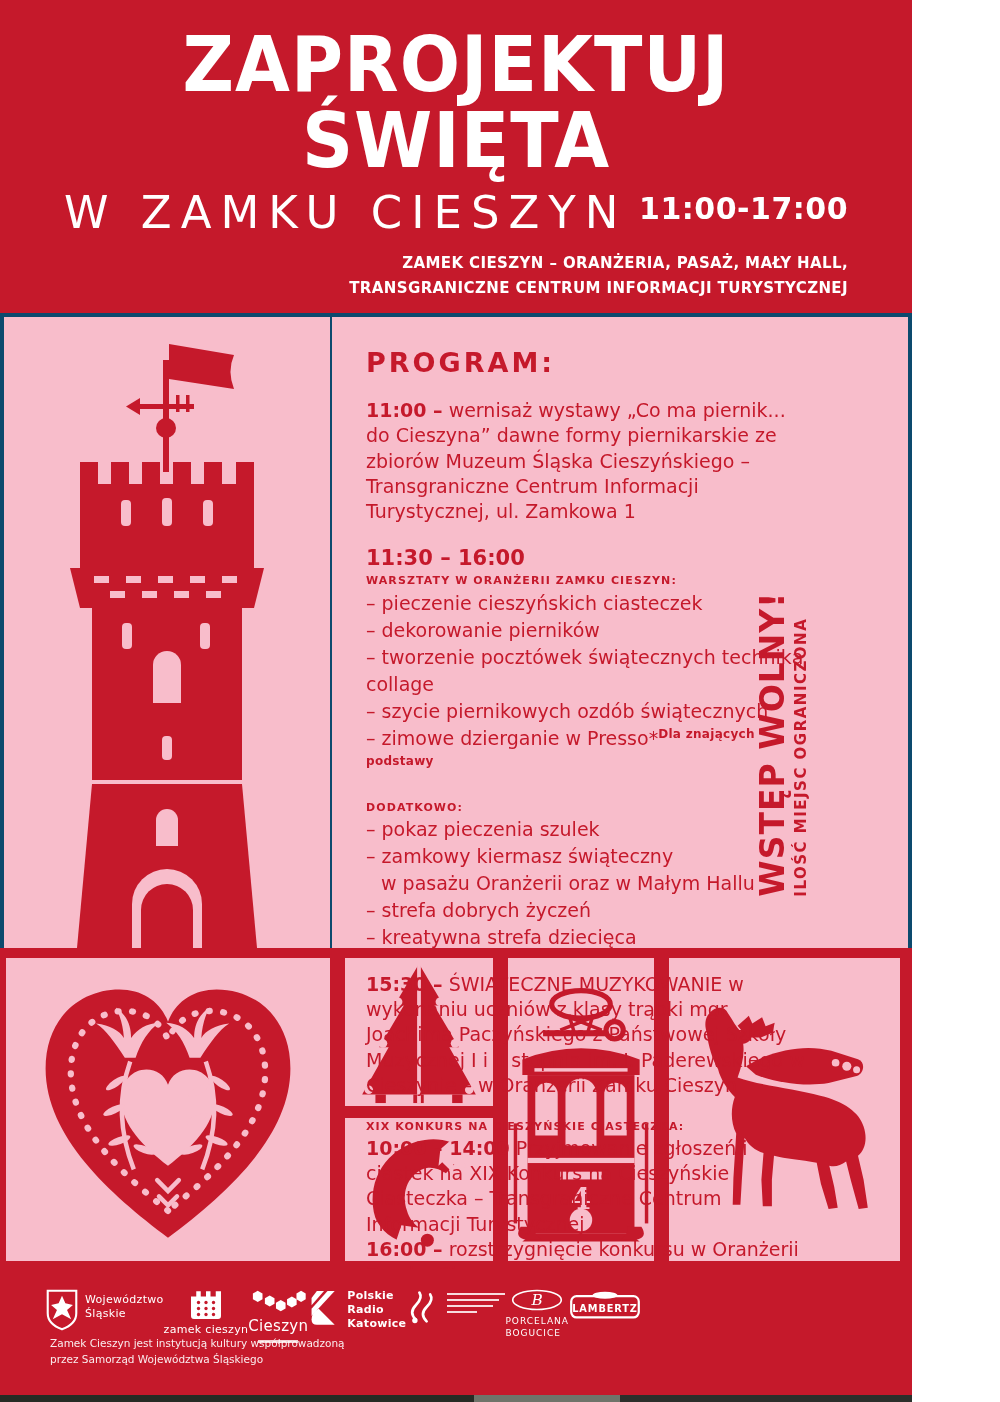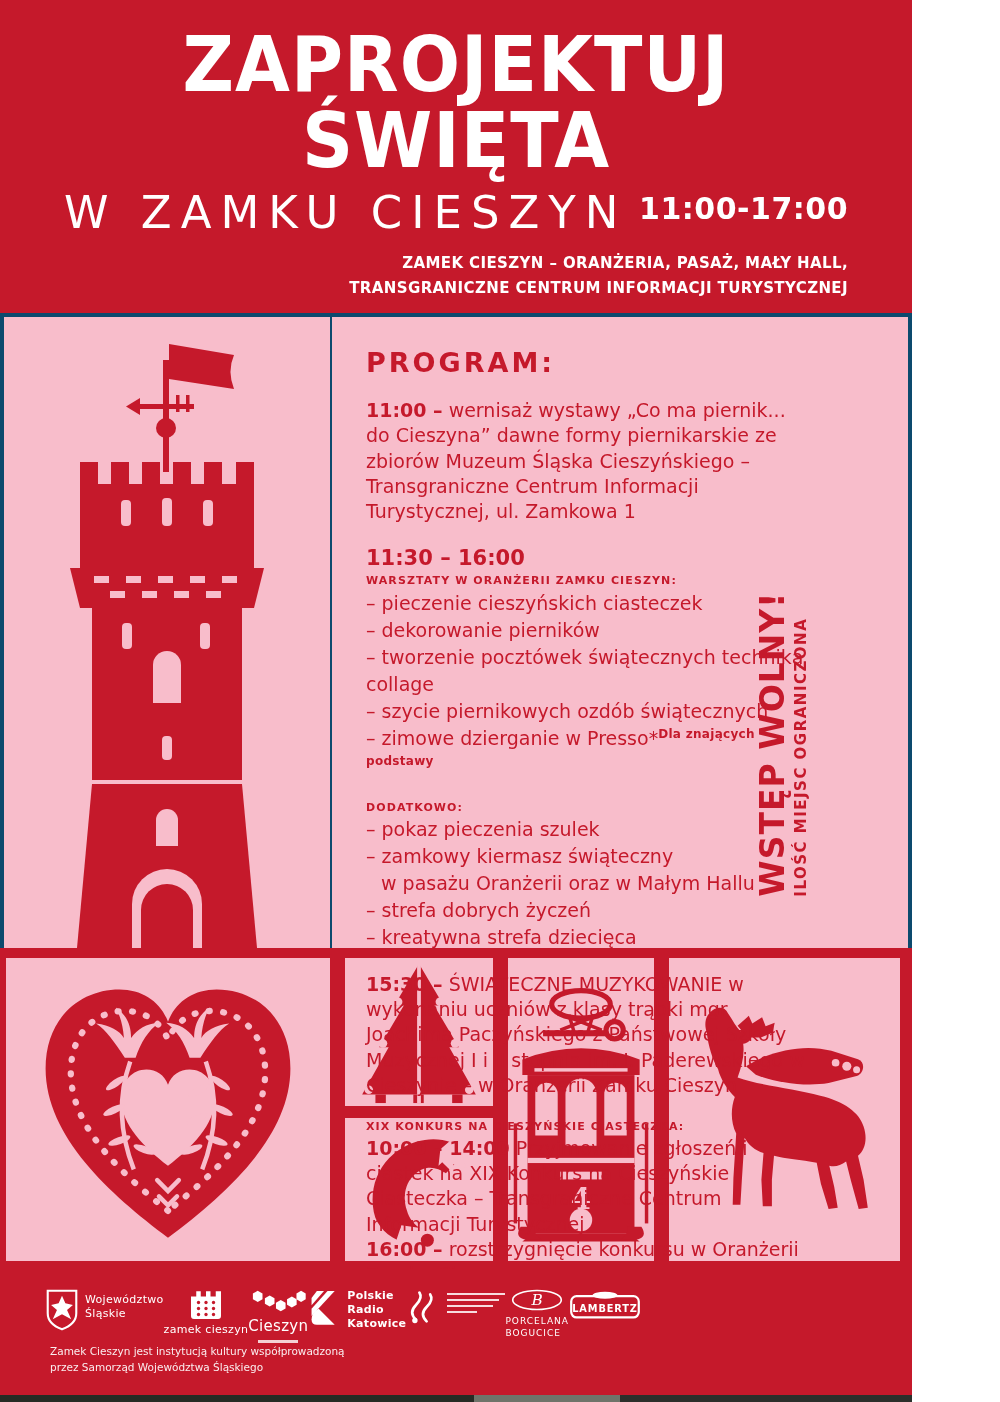--- a/index.html
+++ b/index.html
@@ -45,21 +45,21 @@
   .croissant-panel{flex:1;}
   .tram-panel{width:146px;}
   .deer-panel{flex:1;}
 
   
   .footer{position:relative;box-sizing:border-box;height:126px;background:#c5192b;color:#fff;
           display:flex;align-items:flex-start;padding:20px 42px 0 46px;}
   .logo{display:flex;flex-direction:column;align-items:center;gap:4px;}
   .logo .cap{font-size:11px;letter-spacing:.3px;line-height:1.25;}
   .logo-row{display:flex;align-items:flex-start;gap:7px;}
-  .disclaimer{position:absolute;left:50px;top:74px;font-size:10.5px;line-height:1.55;
+  .disclaimer{position:absolute;left:50px;top:66px;font-size:10.5px;line-height:1.55;
               color:rgba(255,255,255,.92);}
   .bottom-strip{height:7px;background:linear-gradient(90deg,#262b24 0%,#262b24 52%,#6f746a 52%,#6f746a 68%,#2c2f2b 68%,#2c2f2b 100%);}
 
   .b{font-weight:400;}
   svg{display:block;}
 </style>
 </head>
 <body>
 
 <div class="poster">

